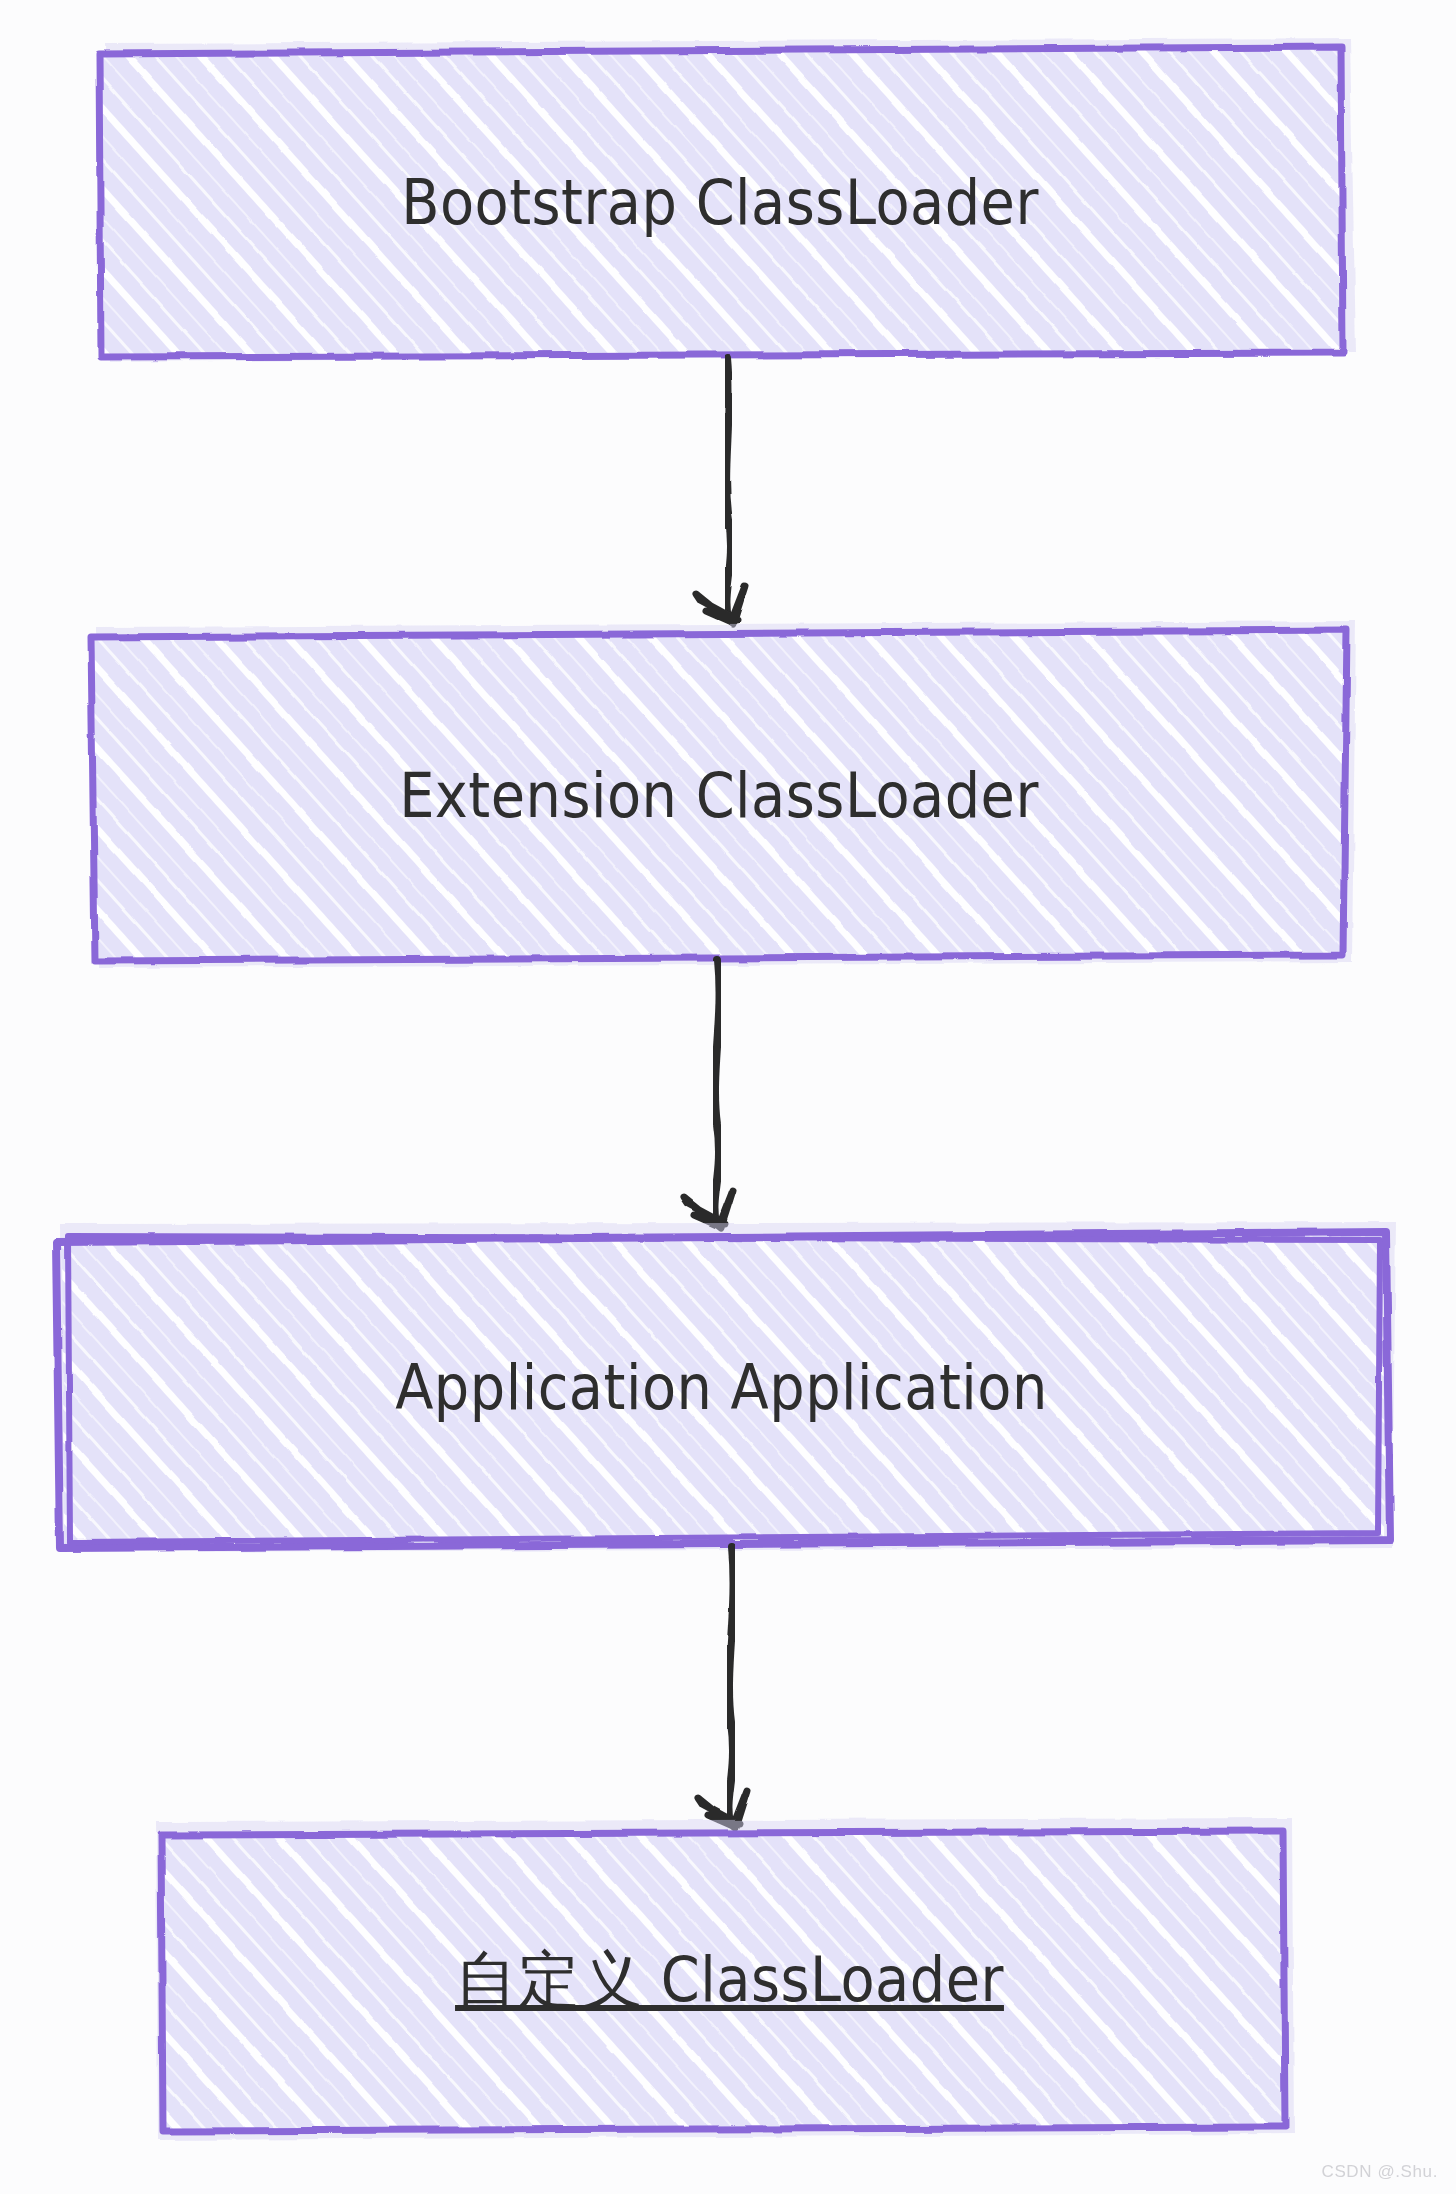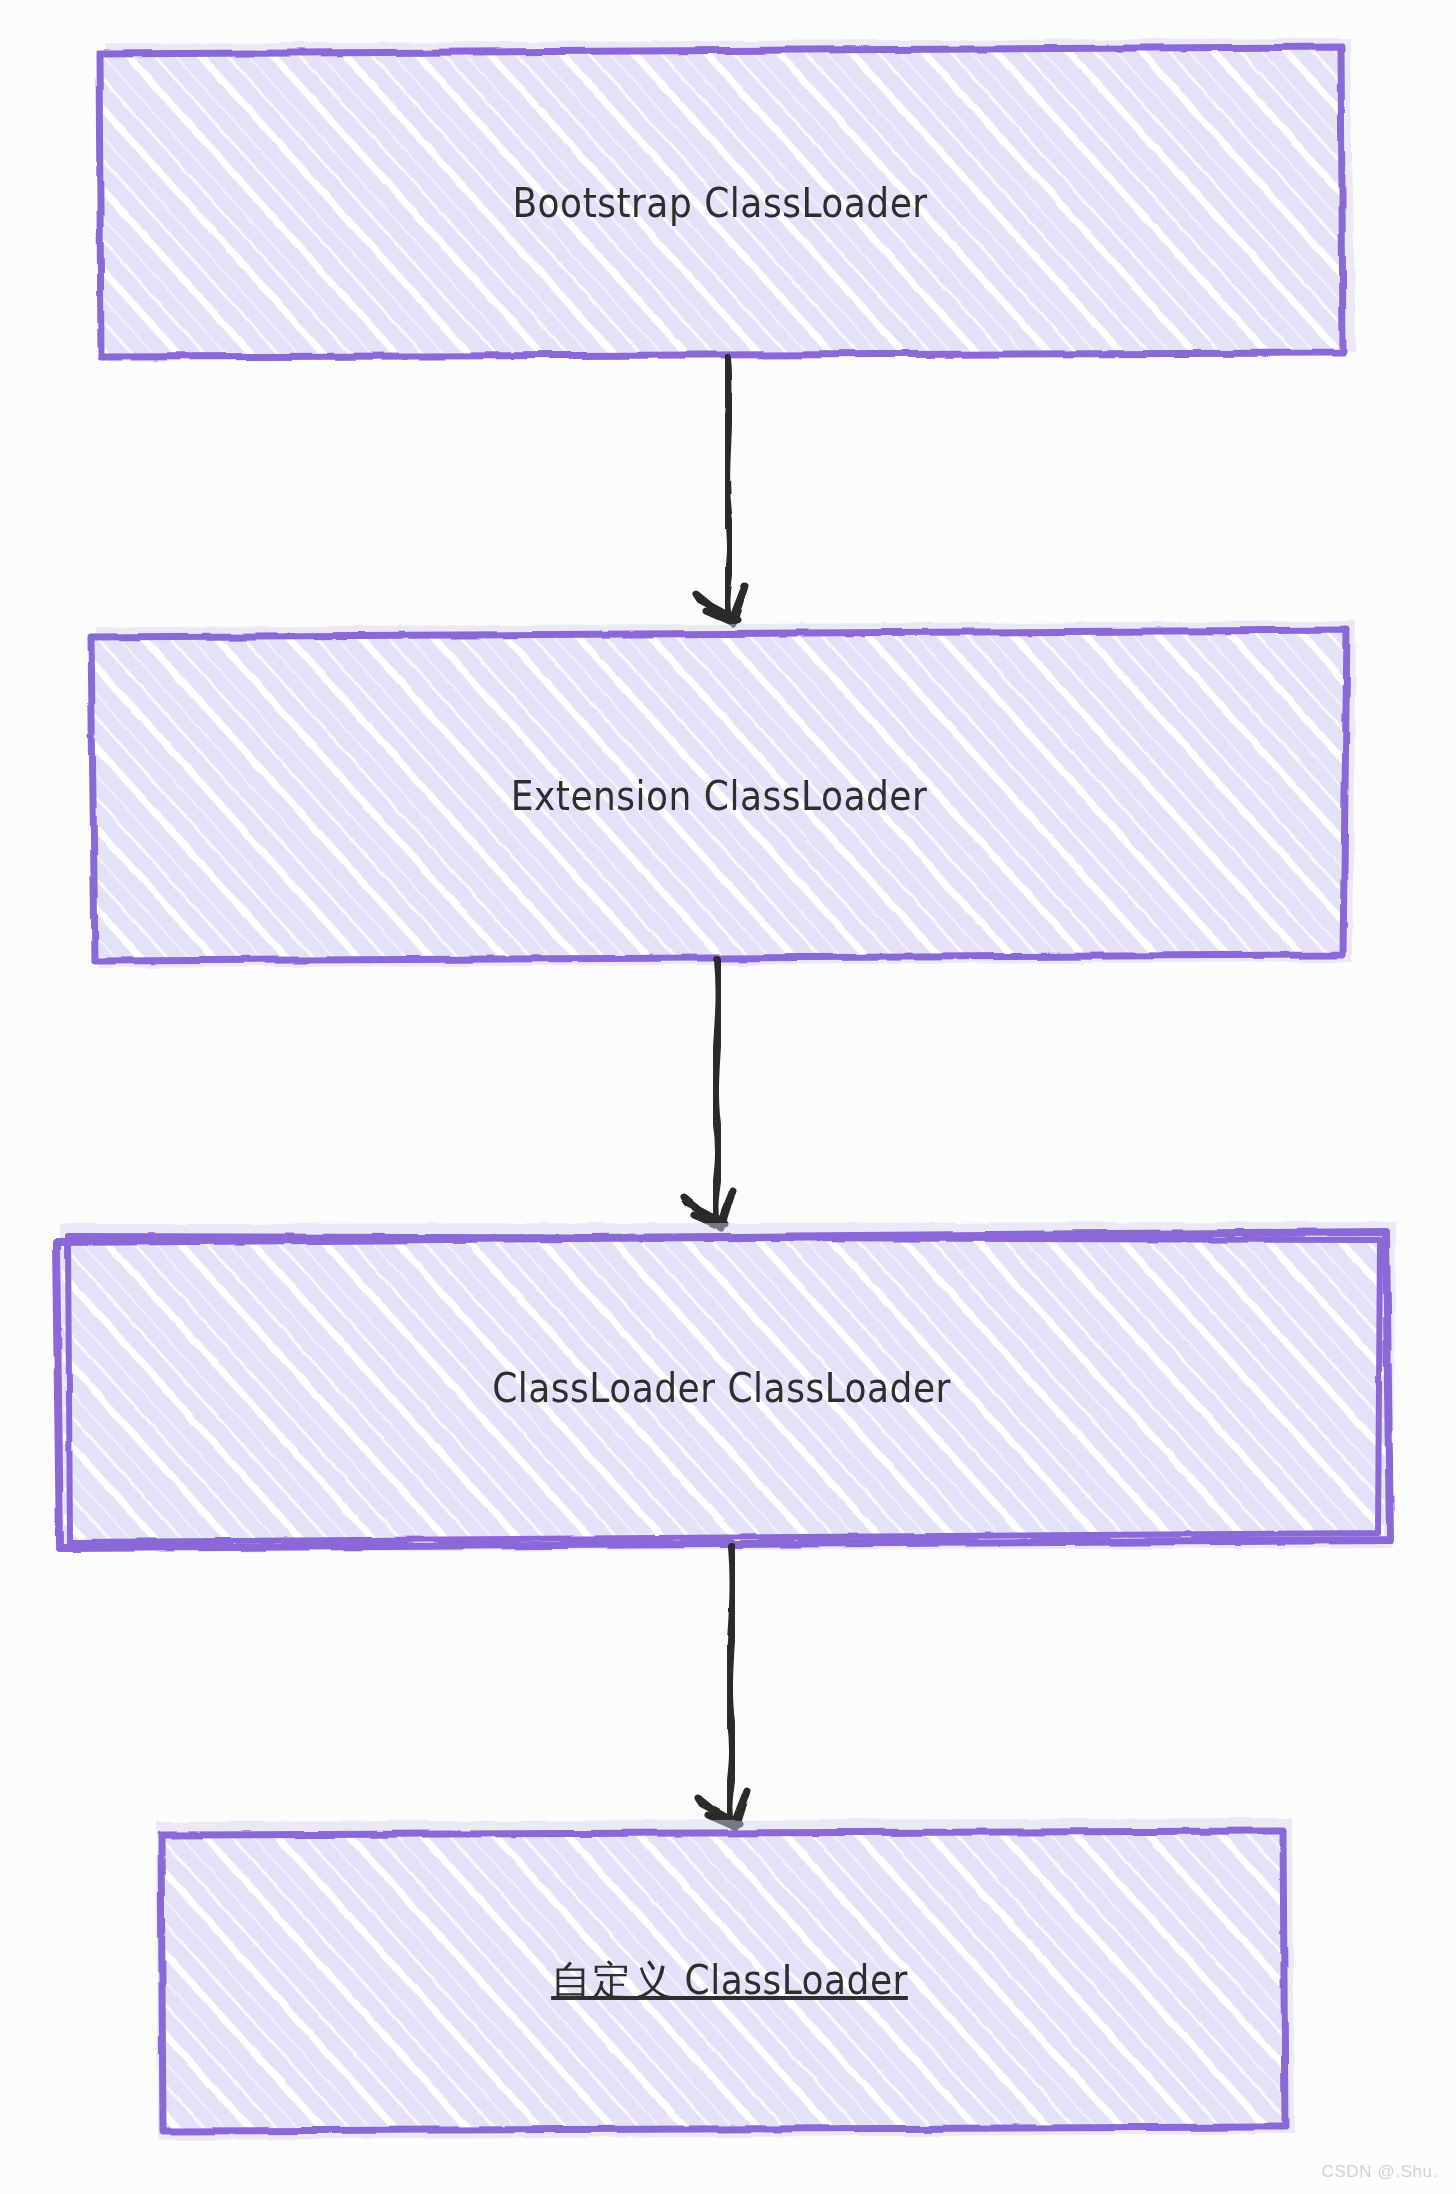--- a/index.html
+++ b/index.html
@@ -24,21 +24,21 @@
     display: block;
   }
   .node-label {
     position: absolute;
     display: flex;
     align-items: center;
     justify-content: center;
     text-align: center;
     color: #2e2e2e;
     font-family: "DejaVu Sans Condensed", "Liberation Sans Narrow", "Liberation Sans", sans-serif;
-    font-size: 40px;
+    font-size: 62px;
     font-weight: 400;
     letter-spacing: 0.5px;
     white-space: nowrap;
     pointer-events: none;
   }
   .watermark {
     position: absolute;
     right: 18px;
     bottom: 12px;
     color: #d2d2d6;
@@ -115,19 +115,19 @@
       <path d="M156 1822 L1292 1818 L1294 2134 L158 2140 Z" fill="#d8d4f4" opacity="0.45" filter="url(#rough)"></path>
       <path d="M162 1834 L1284 1830 L1286 2126 L164 2130 Z" fill="url(#hatch)" filter="url(#roughsoft)"></path>
       <path d="M161 1835 L1283 1831 L1285 2127 L163 2131 Z" fill="none" stroke="#8a68d8" stroke-width="7" stroke-linecap="round" stroke-linejoin="round" filter="url(#rough)"></path>
     </g>
   </svg>
 
   <div class="node-label" style="left:98px; top:50px; width:1244px; height:305px;">Bootstrap ClassLoader</div>
 
   <div class="node-label" style="left:90px; top:633px; width:1258px; height:325px;">Extension ClassLoader</div>
 
-  <div class="node-label" style="left:55px; top:1232px; width:1333px; height:311px;">ClassLoader ClassLoader</div>
+  <div class="node-label" style="left:55px; top:1232px; width:1333px; height:311px;">Application Application</div>
 
   <div class="node-label" style="left:167px; top:1830px; width:1125px; height:300px;text-decoration:underline;">自定义 ClassLoader</div>
 
   <div class="watermark">CSDN @.Shu.</div>
 
 </div>
 
 </body></html>

